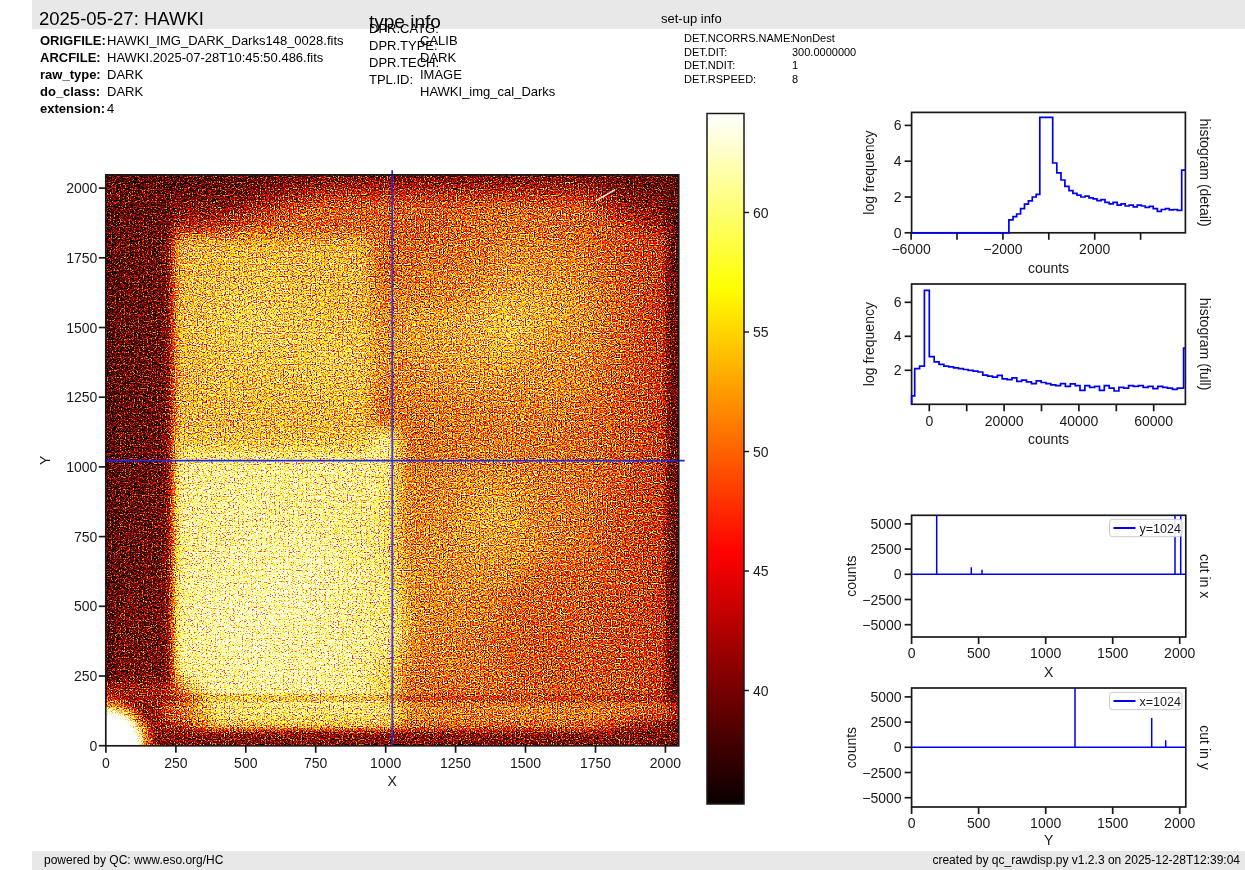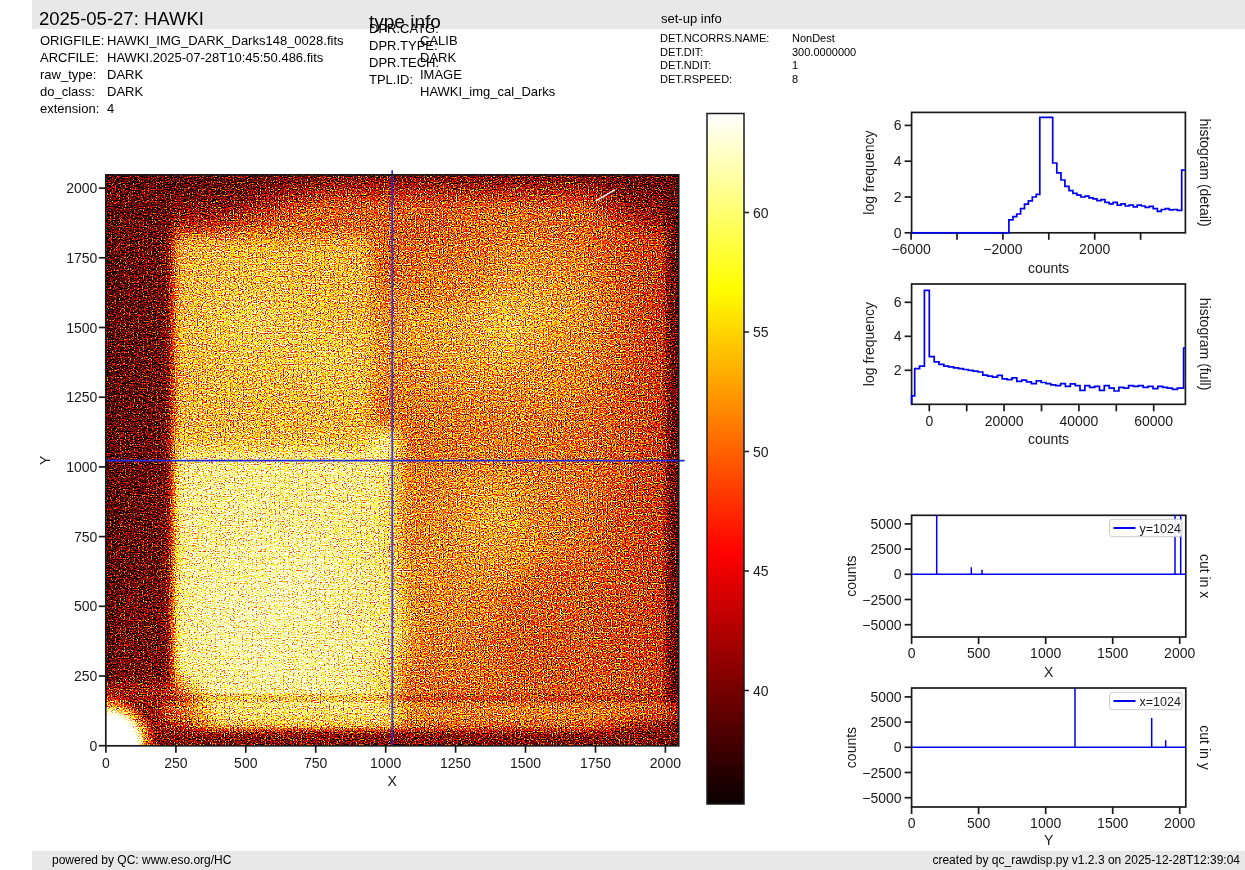--- a/index.html
+++ b/index.html
@@ -4,47 +4,47 @@
 body{width:1245px;height:870px;position:relative;font-family:"Liberation Sans",sans-serif;color:#000;}
 .abs{position:absolute;white-space:pre;margin-left:32px;}
 .meta{font-size:13px;line-height:17px;}
 .meta2{font-size:11px;line-height:13.5px;}
 </style></head><body>
 <div class="abs" style="left:0;top:0;width:1245px;height:29px;background:#e8e8e8"></div>
 <div class="abs" style="left:0;top:851px;width:1245px;height:19px;background:#e8e8e8"></div>
 <div class="abs" style="left:7px;top:7.5px;font-size:18.5px;">2025-05-27: HAWKI</div>
 <div class="abs" style="left:337px;top:11px;font-size:19px;">type info</div>
 <div class="abs" style="left:629px;top:11px;font-size:13px;text-align:center;">set-up info</div>
-<div class="abs meta" style="left:8px;top:32px;">ORIGFILE:
+<div class="abs meta" style="left:8px;top:32px;font-weight:bold;">ORIGFILE:
 ARCFILE:
 raw_type:
 do_class:
 extension:</div>
 <div class="abs meta" style="left:75px;top:32px;">HAWKI_IMG_DARK_Darks148_0028.fits
 HAWKI.2025-07-28T10:45:50.486.fits
 DARK
 DARK
 4</div>
 <div class="abs meta" style="left:337px;top:20px;">DPR.CATG:
 DPR.TYPE:
 DPR.TECH:
 TPL.ID:</div>
 <div class="abs meta" style="left:388px;top:32px;">CALIB
 DARK
 IMAGE
 HAWKI_img_cal_Darks</div>
-<div class="abs meta2" style="left:628px;top:32px;">DET.NCORRS.NAME:
+<div class="abs meta2" style="left:652px;top:32px;">DET.NCORRS.NAME:
 DET.DIT:
 DET.NDIT:
 DET.RSPEED:</div>
 <div class="abs meta2" style="left:760px;top:32px;">NonDest
 300.0000000
 1
 8</div>
-<div class="abs" style="left:20px;top:853px;font-size:12px;">powered by QC: www.eso.org/HC</div>
+<div class="abs" style="left:12px;top:853px;font-size:12px;">powered by QC: www.eso.org/HC</div>
 <div class="abs" style="right:5px;top:853px;font-size:12px;">created by qc_rawdisp.py v1.2.3 on 2025-12-28T12:39:04</div>
 <svg style="position:absolute;left:0;top:95px" width="1245" height="755" viewBox="0 95 1245 755" xmlns="http://www.w3.org/2000/svg">
 <defs>
 <filter id="nz" x="-0.01" y="-0.01" width="1.02" height="1.02" color-interpolation-filters="sRGB">
  <feTurbulence type="fractalNoise" baseFrequency="0.78 0.84" numOctaves="1" seed="11" result="t1"></feTurbulence>
  <feColorMatrix in="t1" type="matrix" values="1.32 1.32 1.32 0 -1.48  1.32 1.32 1.32 0 -1.48  1.32 1.32 1.32 0 -1.48  0 0 0 0 1" result="n1"></feColorMatrix>
  <feComposite in="SourceGraphic" in2="n1" operator="arithmetic" k1="0" k2="1" k3="1" k4="-0.5" result="g1"></feComposite>
  <feComponentTransfer in="g1" result="c1">
   <feFuncR type="table" tableValues="0 .249 .498 .747 .996 1 1 1 1 1 1 1"></feFuncR>
   <feFuncG type="table" tableValues="0 0 0 0 0 .235 .474 .712 .951 1 1 1"></feFuncG>

